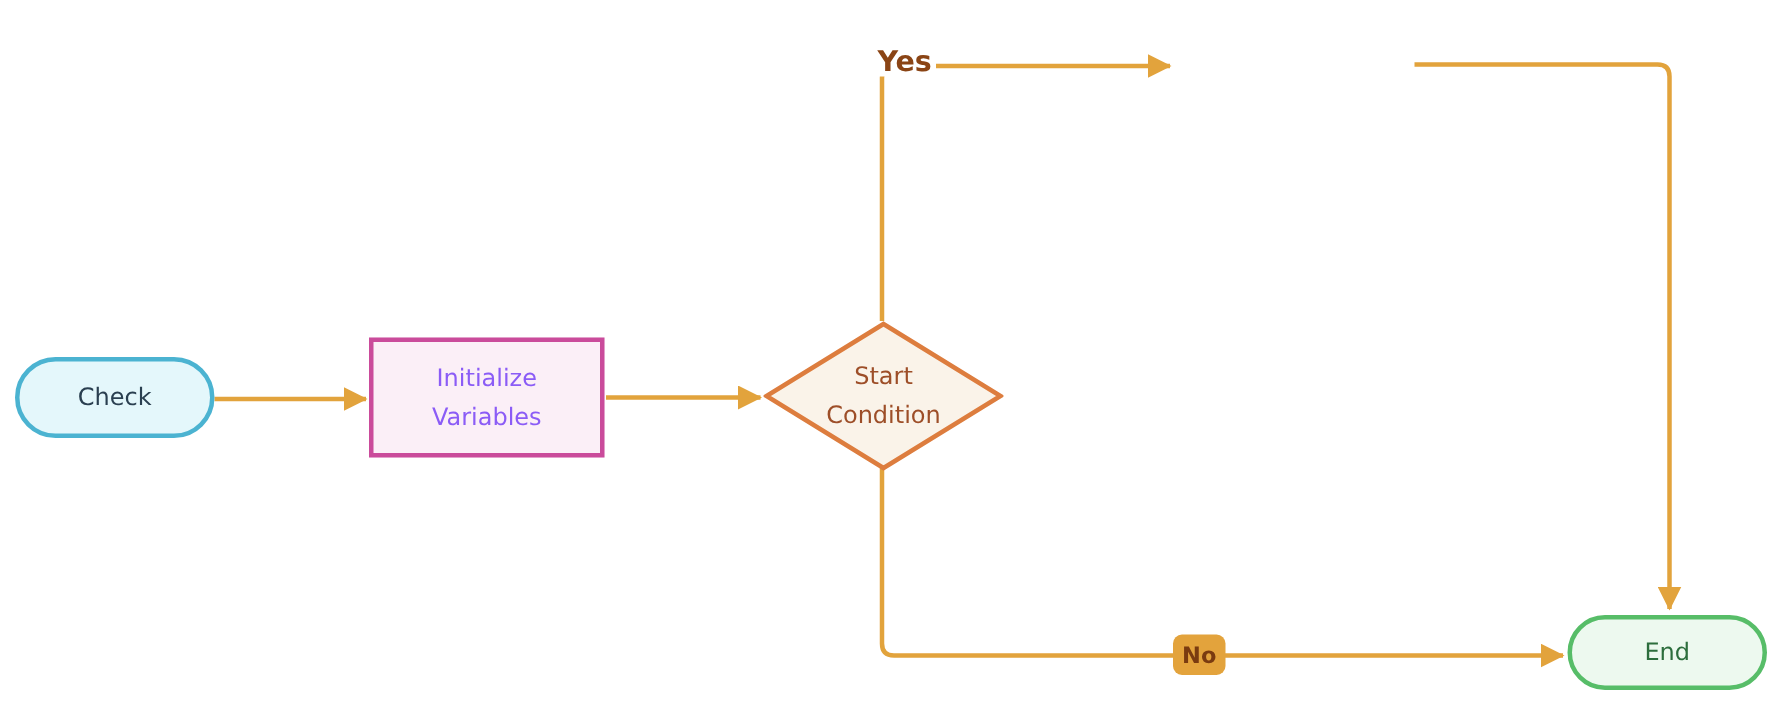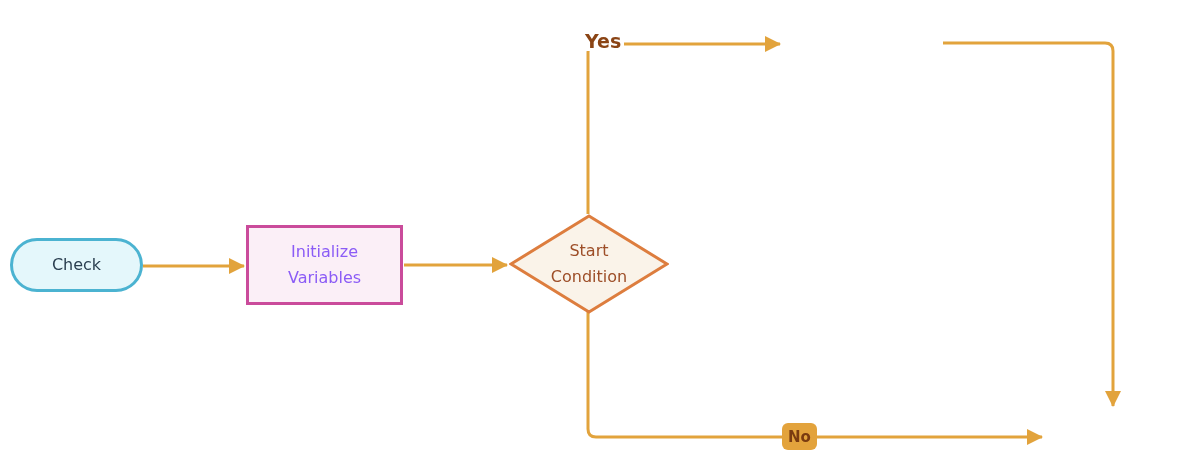--- a/index.html
+++ b/index.html
@@ -157,17 +157,20 @@
 
   <div class="node-diamond-wrap">
     <svg width="160" height="100" viewBox="0 0 160 100" xmlns="http://www.w3.org/2000/svg">
       <polygon points="80,2 158,50 80,98 2,50" fill="#FAF3E9" stroke="#DD7D3E" stroke-width="3"></polygon>
     </svg>
     <div class="node-diamond-label prelabel">Start
 Condition</div>
   </div>
 
 
+  <div class="node node-stadium-end">
+    <span>End</span>
+  </div>
 
   <div class="edge-label-yes">Yes</div>
   <div class="edge-label-no">No</div>
 
 </div>
 
 </body></html>

